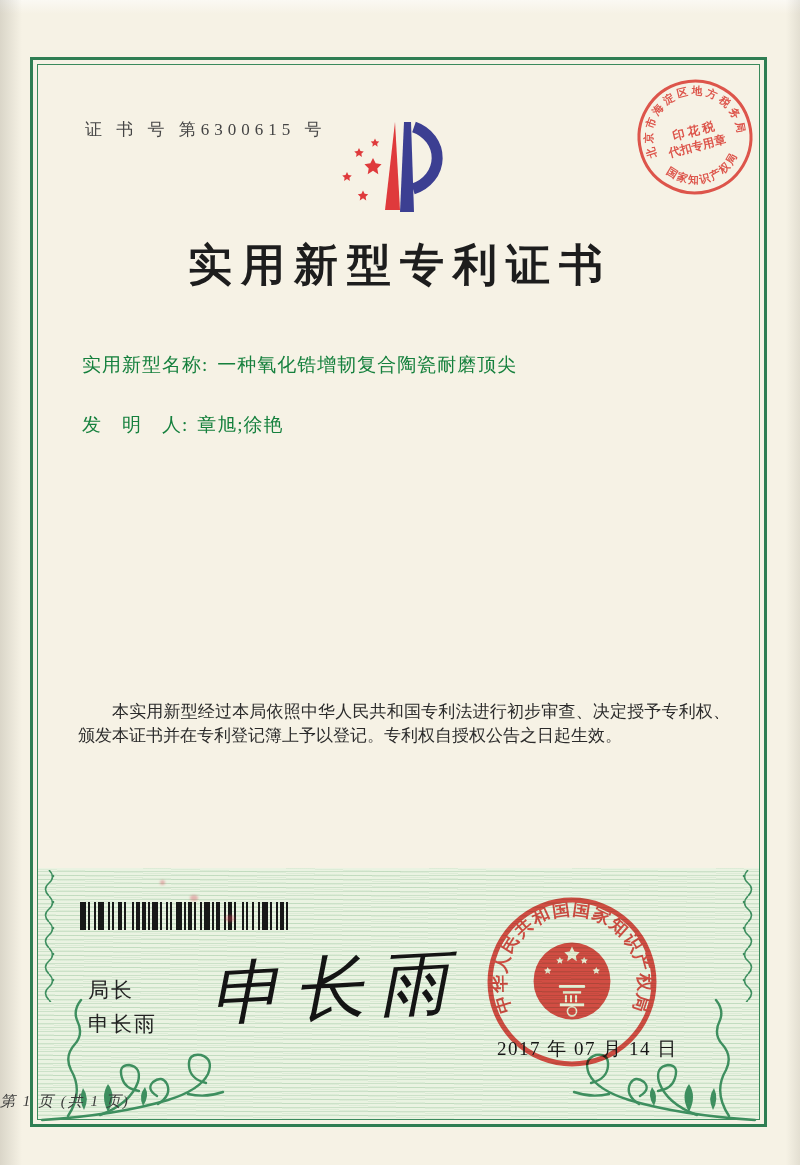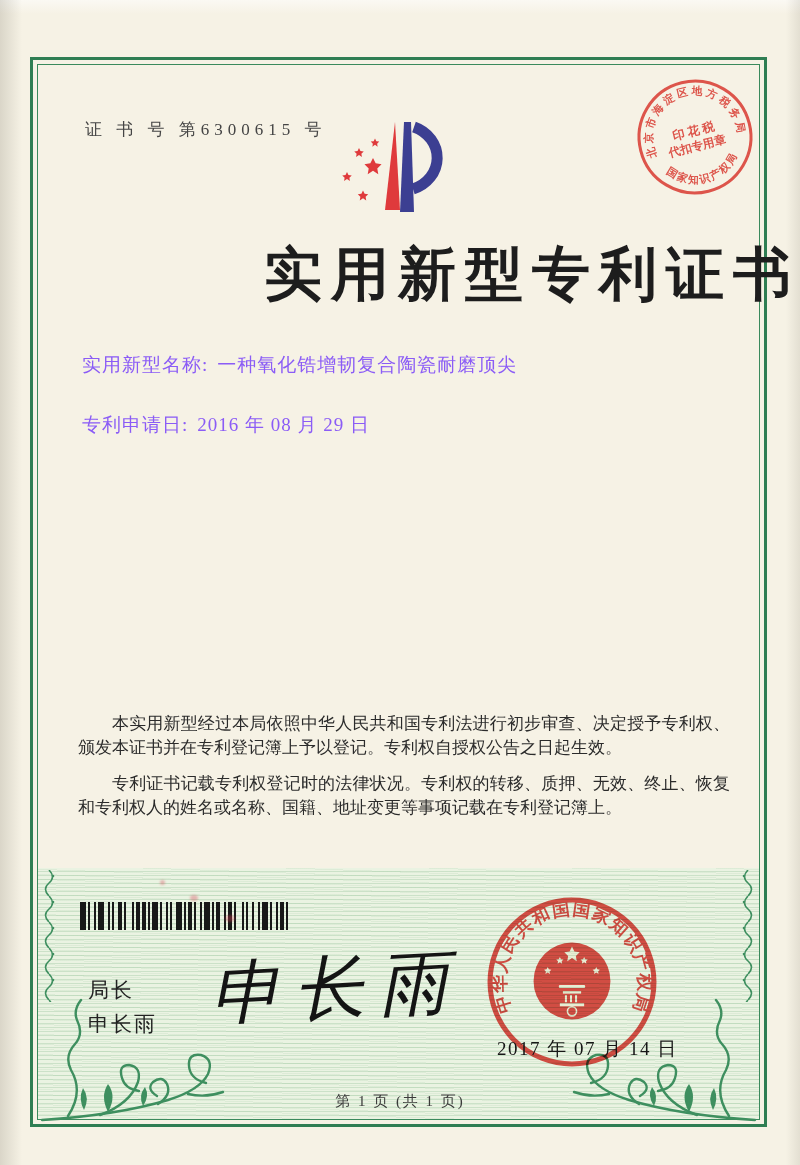--- a/index.html
+++ b/index.html
@@ -26,30 +26,30 @@
   .green-zone{position:absolute;left:38px;top:868px;width:721px;height:252px;
     background:
       repeating-linear-gradient(0deg,rgba(124,180,132,.28) 0 1px,rgba(124,180,132,0) 1px 4px),
       repeating-linear-gradient(2deg,rgba(124,180,132,.12) 0 1px,rgba(124,180,132,0) 1px 5px),
       #eaf3e2;}
 
   .cert-no{position:absolute;left:85px;top:118px;font-size:17px;letter-spacing:5px;color:#454545;text-align:center;}
 
   .logo{position:absolute;left:332px;top:112px;width:142px;height:114px;}
 
-  .title{position:absolute;left:0;top:236px;width:100%;text-align:right;
-    font-size:58px;font-weight:700;letter-spacing:9px;color:#1d1d1d;}
+  .title{position:absolute;left:0;top:236px;width:100%;text-align:center;
+    font-size:44px;font-weight:700;letter-spacing:9px;color:#1d1d1d;}
 
   .fields{position:absolute;left:82px;top:352px;width:640px;}
-  .field-row{height:60px;font-size:19px;color:#8b5cf6;letter-spacing:1px;line-height:26px;}
+  .field-row{height:60px;font-size:19px;color:#15803d;letter-spacing:1px;line-height:26px;}
   .field-row .lbl{margin-right:9px;}
 
   .paras{position:absolute;left:78px;top:700px;width:652px;
     font-size:17px;line-height:24px;color:#2b2b2b;text-align:justify;}
-  .paras p{margin:12px 0 3px 0;text-indent:2em;}
+  .paras p{margin:0 0 3px 0;text-indent:2em;}
 
   .barcode{position:absolute;left:80px;top:902px;width:214px;height:28px;font-size:0;white-space:nowrap;}
   .ink-speck{position:absolute;border-radius:50%;background:rgba(216,62,84,.35);filter:blur(1px);}
 
   .director-role{position:absolute;left:88px;top:976px;font-size:21px;color:#222;
     font-family:"Liberation Sans","DejaVu Sans",sans-serif;letter-spacing:2px;}
   .director-name{position:absolute;left:88px;top:1010px;font-size:21px;color:#222;
     font-family:"Liberation Sans","DejaVu Sans",sans-serif;letter-spacing:2px;}
   .autograph{position:absolute;left:210px;top:942px;font-size:70px;color:#141414;
     font-style:italic;letter-spacing:14px;transform:rotate(-3deg);
@@ -63,22 +63,22 @@
   .cnipa-seal{position:absolute;left:486px;top:896px;width:172px;height:172px;
     opacity:.92;mix-blend-mode:multiply;z-index:5;}
 
   .flourish{position:absolute;top:994px;width:232px;height:130px;z-index:2;}
   .flourish.left{left:38px;}
   .flourish.right{left:527px;transform:scaleX(-1);}
   .vine{position:absolute;top:870px;width:18px;height:132px;z-index:2;}
   .vine.left{left:40px;}
   .vine.right{left:739px;transform:scaleX(-1);}
 
-  .footer{position:absolute;left:0;top:1092px;width:100%;text-align:center;
-    font-size:15px;letter-spacing:2px;color:#3a3a3a;z-index:6;}
+  .footer{position:absolute;left:0;top:1092px;width:100%;text-align:left;
+    font-size:15px;letter-spacing:2px;color:#3a3a3a;z-index:6;font-style:italic;}
 </style>
 </head>
 <body>
 
 <div id="page">
 
   <div class="edge-shade-top"></div>
   <div class="edge-shade-left"></div>
   <div class="edge-shade-right"></div>
 
@@ -144,27 +144,26 @@
     <path d="M82,15 A36,33 0 0 1 81,77" stroke="#3c3f92" stroke-width="11" fill="none"></path>
   </svg>
 
   <div class="title">实用新型专利证书</div>
 
   <div class="fields">
     <div class="field-row">
       <span class="lbl">实用新型名称:</span><span>一种氧化锆增韧复合陶瓷耐磨顶尖</span>
     </div>
     <div class="field-row">
-      <span class="lbl">专利申请日:</span><span>2016 年 08 月 29 日</span>
+      <span class="lbl">发　明　人:</span><span>章旭;徐艳</span>
     </div>
   </div>
 
   <div class="paras">
     <p>本实用新型经过本局依照中华人民共和国专利法进行初步审查、决定授予专利权、颁发本证书并在专利登记簿上予以登记。专利权自授权公告之日起生效。</p>
-    <p>专利证书记载专利权登记时的法律状况。专利权的转移、质押、无效、终止、恢复和专利权人的姓名或名称、国籍、地址变更等事项记载在专利登记簿上。</p>
   </div>
 
   <div class="barcode"><span style="display: inline-block; height: 28px; width: 6px; background: rgb(24, 24, 24);"></span><span style="display: inline-block; height: 28px; width: 2px; background: transparent;"></span><span style="display: inline-block; height: 28px; width: 2px; background: rgb(24, 24, 24);"></span><span style="display: inline-block; height: 28px; width: 4px; background: transparent;"></span><span style="display: inline-block; height: 28px; width: 2px; background: rgb(24, 24, 24);"></span><span style="display: inline-block; height: 28px; width: 2px; background: transparent;"></span><span style="display: inline-block; height: 28px; width: 6px; background: rgb(24, 24, 24);"></span><span style="display: inline-block; height: 28px; width: 4px; background: transparent;"></span><span style="display: inline-block; height: 28px; width: 2px; background: rgb(24, 24, 24);"></span><span style="display: inline-block; height: 28px; width: 2px; background: transparent;"></span><span style="display: inline-block; height: 28px; width: 2px; background: rgb(24, 24, 24);"></span><span style="display: inline-block; height: 28px; width: 4px; background: transparent;"></span><span style="display: inline-block; height: 28px; width: 4px; background: rgb(24, 24, 24);"></span><span style="display: inline-block; height: 28px; width: 2px; background: transparent;"></span><span style="display: inline-block; height: 28px; width: 2px; background: rgb(24, 24, 24);"></span><span style="display: inline-block; height: 28px; width: 6px; background: transparent;"></span><span style="display: inline-block; height: 28px; width: 2px; background: rgb(24, 24, 24);"></span><span style="display: inline-block; height: 28px; width: 2px; background: transparent;"></span><span style="display: inline-block; height: 28px; width: 4px; background: rgb(24, 24, 24);"></span><span style="display: inline-block; height: 28px; width: 2px; background: transparent;"></span><span style="display: inline-block; height: 28px; width: 4px; background: rgb(24, 24, 24);"></span><span style="display: inline-block; height: 28px; width: 2px; background: transparent;"></span><span style="display: inline-block; height: 28px; width: 2px; background: rgb(24, 24, 24);"></span><span style="display: inline-block; height: 28px; width: 2px; background: transparent;"></span><span style="display: inline-block; height: 28px; width: 6px; background: rgb(24, 24, 24);"></span><span style="display: inline-block; height: 28px; width: 2px; background: transparent;"></span><span style="display: inline-block; height: 28px; width: 2px; background: rgb(24, 24, 24);"></span><span style="display: inline-block; height: 28px; width: 4px; background: transparent;"></span><span style="display: inline-block; height: 28px; width: 2px; background: rgb(24, 24, 24);"></span><span style="display: inline-block; height: 28px; width: 2px; background: transparent;"></span><span style="display: inline-block; height: 28px; width: 2px; background: rgb(24, 24, 24);"></span><span style="display: inline-block; height: 28px; width: 4px; background: transparent;"></span><span style="display: inline-block; height: 28px; width: 6px; background: rgb(24, 24, 24);"></span><span style="display: inline-block; height: 28px; width: 2px; background: transparent;"></span><span style="display: inline-block; height: 28px; width: 2px; background: rgb(24, 24, 24);"></span><span style="display: inline-block; height: 28px; width: 2px; background: transparent;"></span><span style="display: inline-block; height: 28px; width: 4px; background: rgb(24, 24, 24);"></span><span style="display: inline-block; height: 28px; width: 2px; background: transparent;"></span><span style="display: inline-block; height: 28px; width: 2px; background: rgb(24, 24, 24);"></span><span style="display: inline-block; height: 28px; width: 4px; background: transparent;"></span><span style="display: inline-block; height: 28px; width: 2px; background: rgb(24, 24, 24);"></span><span style="display: inline-block; height: 28px; width: 2px; background: transparent;"></span><span style="display: inline-block; height: 28px; width: 6px; background: rgb(24, 24, 24);"></span><span style="display: inline-block; height: 28px; width: 2px; background: transparent;"></span><span style="display: inline-block; height: 28px; width: 2px; background: rgb(24, 24, 24);"></span><span style="display: inline-block; height: 28px; width: 2px; background: transparent;"></span><span style="display: inline-block; height: 28px; width: 4px; background: rgb(24, 24, 24);"></span><span style="display: inline-block; height: 28px; width: 4px; background: transparent;"></span><span style="display: inline-block; height: 28px; width: 2px; background: rgb(24, 24, 24);"></span><span style="display: inline-block; height: 28px; width: 2px; background: transparent;"></span><span style="display: inline-block; height: 28px; width: 4px; background: rgb(24, 24, 24);"></span><span style="display: inline-block; height: 28px; width: 2px; background: transparent;"></span><span style="display: inline-block; height: 28px; width: 2px; background: rgb(24, 24, 24);"></span><span style="display: inline-block; height: 28px; width: 6px; background: transparent;"></span><span style="display: inline-block; height: 28px; width: 2px; background: rgb(24, 24, 24);"></span><span style="display: inline-block; height: 28px; width: 2px; background: transparent;"></span><span style="display: inline-block; height: 28px; width: 2px; background: rgb(24, 24, 24);"></span><span style="display: inline-block; height: 28px; width: 4px; background: transparent;"></span><span style="display: inline-block; height: 28px; width: 2px; background: rgb(24, 24, 24);"></span><span style="display: inline-block; height: 28px; width: 4px; background: transparent;"></span><span style="display: inline-block; height: 28px; width: 2px; background: rgb(24, 24, 24);"></span><span style="display: inline-block; height: 28px; width: 2px; background: transparent;"></span><span style="display: inline-block; height: 28px; width: 6px; background: rgb(24, 24, 24);"></span><span style="display: inline-block; height: 28px; width: 2px; background: transparent;"></span><span style="display: inline-block; height: 28px; width: 2px; background: rgb(24, 24, 24);"></span><span style="display: inline-block; height: 28px; width: 4px; background: transparent;"></span><span style="display: inline-block; height: 28px; width: 2px; background: rgb(24, 24, 24);"></span><span style="display: inline-block; height: 28px; width: 2px; background: transparent;"></span><span style="display: inline-block; height: 28px; width: 4px; background: rgb(24, 24, 24);"></span><span style="display: inline-block; height: 28px; width: 2px; background: transparent;"></span><span style="display: inline-block; height: 28px; width: 2px; background: rgb(24, 24, 24);"></span><span style="display: inline-block; height: 28px; width: 6px; background: transparent;"></span></div>
   <div class="ink-speck" style="left:190px;top:895px;width:8px;height:6px;"></div>
   <div class="ink-speck" style="left:225px;top:915px;width:10px;height:7px;"></div>
   <div class="ink-speck" style="left:160px;top:880px;width:5px;height:5px;"></div>
 
   <div class="director-role">局长</div>
   <div class="director-name">申长雨</div>
   <div class="autograph">申长雨</div>

